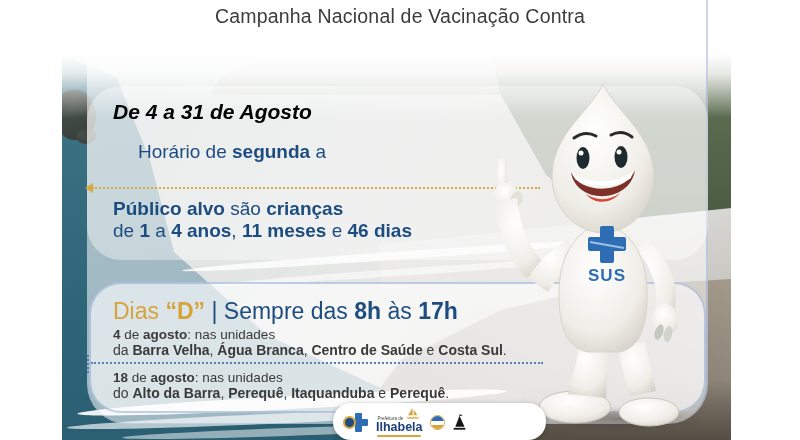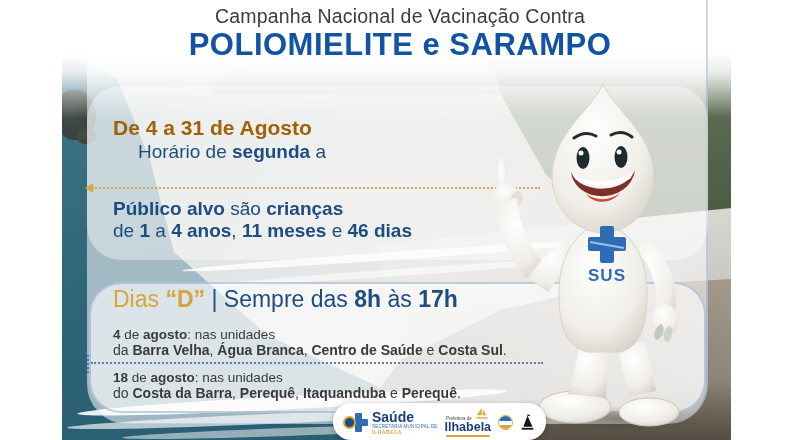--- a/index.html
+++ b/index.html
@@ -50,31 +50,31 @@
         background:rgba(255,255,255,.62);border:2px solid rgba(118,150,200,.45);}
 
   
   .kicker{position:absolute;left:0;right:0;top:5px;text-align:center;
         font-size:19.5px;font-weight:500;color:#3c3c3c;letter-spacing:.2px;}
   .title{position:absolute;left:0;right:0;top:27px;margin:0;text-align:center;
         font-size:31px;font-weight:800;color:#1253a4;letter-spacing:.5px;}
 
   
   .txt{position:absolute;left:113px;white-space:nowrap;}
-  .sch-heading{top:116px;font-size:21px;font-weight:800;color:#a16207;}
+  .sch-heading{top:100px;font-size:21px;font-weight:800;color:#000000;font-style:italic;}
   .navyline{font-size:19px;font-weight:500;color:#1d4d80;}
   .sch-l1{top:141px;margin-left:25px;} .sch-l2{top:163px;}
   .aud-l1{top:198px;} .aud-l2{top:220px;}
   .b{font-weight:800;}
   .sep1{position:absolute;left:92px;top:187px;width:448px;border-top:2px dotted #d9a945;}
   .sep1 .arrow{position:absolute;left:-7px;top:-6px;width:0;height:0;
         border:5px solid transparent;border-right:8px solid #d9a945;border-left:none;}
 
   
-  .dias-heading{top:286px;font-size:23px;font-weight:500;}
+  .dias-heading{top:298px;font-size:23px;font-weight:500;}
   .darkline{font-size:13.5px;font-weight:400;color:#3a3a3a;}
   .darkline .b{font-weight:700;}
   .d-l1{top:327px;} .d-l2{top:342px;font-size:14px;}
   .d-l3{top:370px;text-align:right;} .d-l4{top:385px;font-size:14px;}
   .sep2{position:absolute;left:91px;top:362px;width:452px;border-top:2px dotted #5a7fb5;}
   .sep2 .tick{position:absolute;left:-4px;top:-9px;height:18px;width:0;border-left:2px dotted #5a7fb5;}
 
   
   .mascot-shadow{position:absolute;left:535px;top:406px;width:170px;height:26px;
         background:radial-gradient(ellipse,rgba(58,52,44,.42),rgba(58,52,44,0) 70%);}
@@ -127,38 +127,37 @@
   </div>
 
   <div class="topwhite"></div>
   <div class="margin left"></div>
   <div class="margin right"></div>
   <div class="veil"></div>
   <div class="panel1"></div>
   <div class="panel2"></div>
 
   <div class="kicker">Campanha Nacional de Vacinação Contra</div>
-  <h1 class="title">POLIOMIELITE e SARAMPO</h1>
 
   <div class="txt sch-heading">De 4 a 31 de Agosto</div>
   <div class="txt navyline sch-l1"><span>Horário de </span><span class="b">segunda</span><span> a</span></div>
   <div class="sep1">
     <span class="arrow"></span>
   </div>
   <div class="txt navyline aud-l1"><span class="b">Público alvo</span><span> são </span><span class="b">crianças</span></div>
   <div class="txt navyline aud-l2"><span>de </span><span class="b">1</span><span> a </span><span class="b">4 anos</span><span>, </span><span class="b">11 meses</span><span> e </span><span class="b">46 dias</span></div>
 
   <div class="txt dias-heading"><span style="color: rgb(215, 164, 60);">Dias </span><span class="b" style="color: rgb(215, 164, 60);">“D”</span><span style="color: rgb(29, 77, 128);">  |  </span><span style="color: rgb(29, 77, 128);">Sempre das </span><span class="b" style="color: rgb(29, 77, 128);">8h</span><span style="color: rgb(29, 77, 128);"> às </span><span class="b" style="color: rgb(29, 77, 128);">17h</span></div>
   <div class="txt darkline d-l1"><span class="b">4</span><span> de </span><span class="b">agosto</span><span>: nas unidades</span></div>
   <div class="txt darkline d-l2"><span>da </span><span class="b">Barra Velha</span><span>, </span><span class="b">Água Branca</span><span>, </span><span class="b">Centro de Saúde</span><span> e </span><span class="b">Costa Sul</span><span>.</span></div>
   <div class="sep2">
     <span class="tick"></span>
   </div>
   <div class="txt darkline d-l3"><span class="b">18</span><span> de </span><span class="b">agosto</span><span>: nas unidades</span></div>
-  <div class="txt darkline d-l4"><span>do </span><span class="b">Costa da Barra</span><span>, </span><span class="b">Perequê</span><span>, </span><span class="b">Itaquanduba</span><span> e </span><span class="b">Perequê</span><span>.</span></div>
+  <div class="txt darkline d-l4"><span>do </span><span class="b">Alto da Barra</span><span>, </span><span class="b">Perequê</span><span>, </span><span class="b">Itaquanduba</span><span> e </span><span class="b">Perequê</span><span>.</span></div>
 
   <div class="mascot-shadow"></div>
   <svg class="mascot" viewBox="0 0 245 355">
     <defs>
       <radialGradient id="bodyg" cx="42%" cy="32%" r="80%">
         <stop offset="0" stop-color="#ffffff"></stop>
         <stop offset="0.65" stop-color="#efede7"></stop>
         <stop offset="1" stop-color="#d2cec4"></stop>
       </radialGradient>
     </defs>
@@ -201,25 +200,20 @@
     </g>
     <text x="139" y="201" text-anchor="middle" font-size="17" font-weight="bold" fill="#2e6db4" letter-spacing="1">SUS</text>
   </svg>
 
   <div class="pill">
     <div class="lg-saude">
       <div class="s-mark">
         <span class="s-cross-v"></span>
           <span class="s-cross-h"></span>
           <span class="s-circle"></span>
-      </div>
-      <div class="s-text">
-        <div class="s-name">Saúde</div>
-        <div class="s-sub1">SECRETARIA MUNICIPAL DE</div>
-        <div class="s-sub2">ILHABELA</div>
       </div>
     </div>
     <div class="lg-ilha">
       <div class="i-top">
         <span class="i-pre">Prefeitura de</span>
         <svg class="i-sail" viewBox="0 0 20 18">
           <path d="M9.5,0 L9.5,10 L3,10 Z" fill="#d7a43c"></path>
           <path d="M11,2 L16,10 L11,10 Z" fill="#d7a43c"></path>
           <path d="M2,13 q2,2.5 4,0 q2,2.5 4,0 q2,2.5 4,0 q2,2.5 4,0" stroke="#d7a43c" fill="none" stroke-width="1.6"></path>
         </svg>

